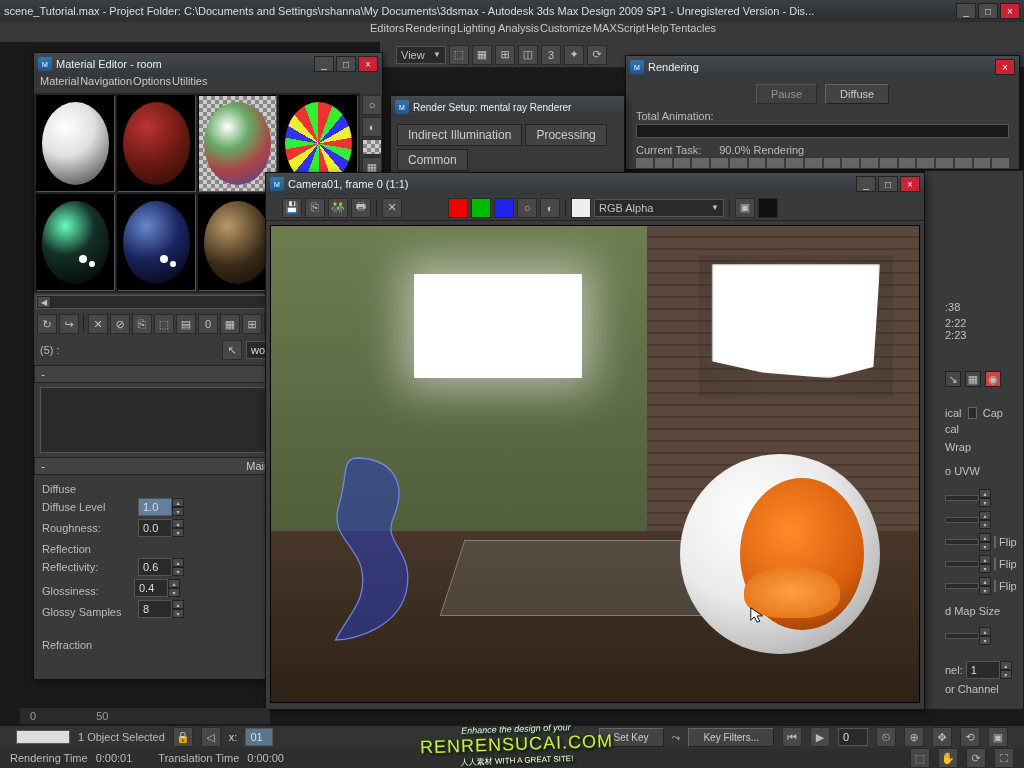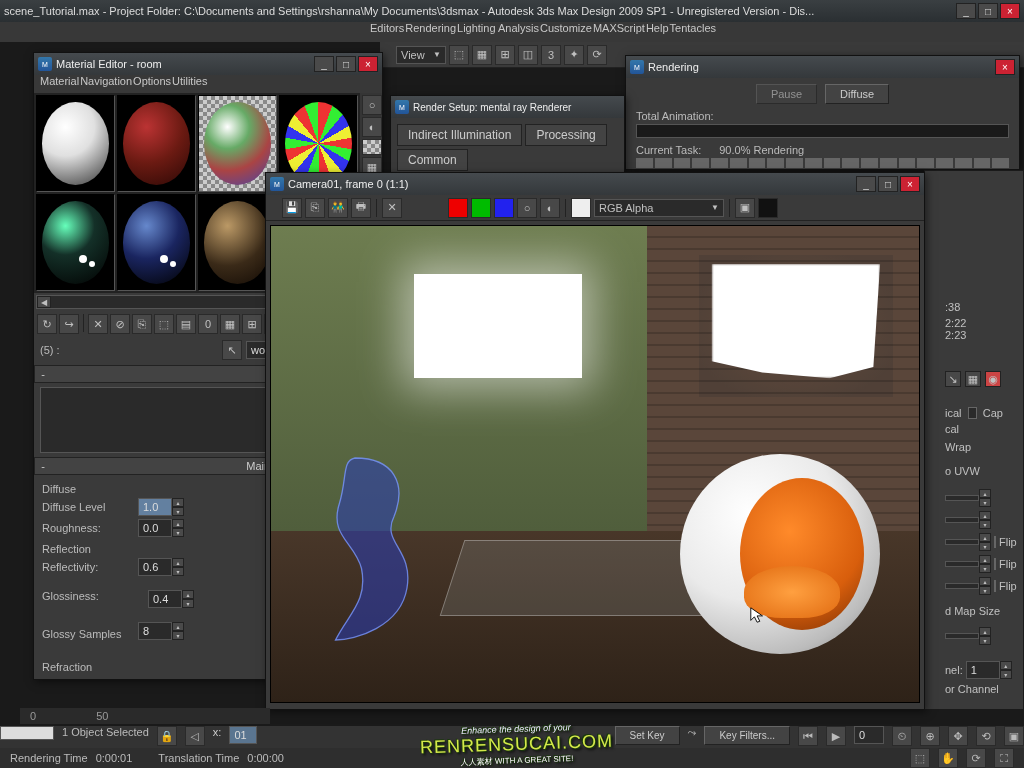--- a/index.html
+++ b/index.html
@@ -361,21 +361,21 @@
       <div class="spinner">
           <div class="field">0.6</div>
           <div class="arrows">
             <div>▴</div>
             <div>▾</div>
           </div>
         </div>
       <span style="flex:1;"></span>
       <span class="label">Color:</span>
     </div>
-    <div style="display:flex; align-items:flex-start; gap:16px; margin:14px 0;">
+    <div style="display:flex; align-items:flex-end; gap:2px; margin:3px 0;">
       <span class="label" style="width:90px;">Glossiness:</span>
       <div class="spinner">
           <div class="field">0.4</div>
           <div class="arrows">
             <div>▴</div>
             <div>▾</div>
           </div>
         </div>
       <span style="flex:1;"></span>
       <span class="rchk"></span>
@@ -460,21 +460,21 @@
     </div>
 
     <svg viewBox="0 0 20 20" style="position:absolute; left:478px; top:380px; width:18px; height:18px;">
         <path d="M2 2 L2 16 L6 12 L9 18 L12 17 L9 11 L15 11 Z" fill="#fff" stroke="#000"></path>
       </svg>
 
     <div style="position:absolute; right:4%; top:6%; width:30%; height:30%; background:radial-gradient(transparent 40%, rgba(90,100,110,.4) 80%); mix-blend-mode:overlay;"></div>
   </div>
 </div>
 
-<div style="position:absolute; left:0; right:0; bottom:20px; height:22px; background:#333; display:flex; align-items:flex-start; padding:0 0; gap:8px; color:#bbb;">
+<div style="position:absolute; left:0; right:0; bottom:20px; height:22px; background:#333; display:flex; align-items:center; padding:0 16px; gap:8px; color:#bbb;">
   <div class="field" style="width:54px;height:14px;background:#ddd;"></div>
   <span>1 Object Selected</span>
   <div class="tbtn">🔒</div>
   <div class="tbtn">◁</div>
   <span style="color:#ccc;">x:</span>
   <div class="field" style="width:28px;background:#5a7590;">01</div>
   <div style="flex:1;"></div>
   <div class="button" style="font-size:10px;">Set Key</div>
   <span>⤳</span>
   <div class="button" style="font-size:10px;">Key Filters...</div>

